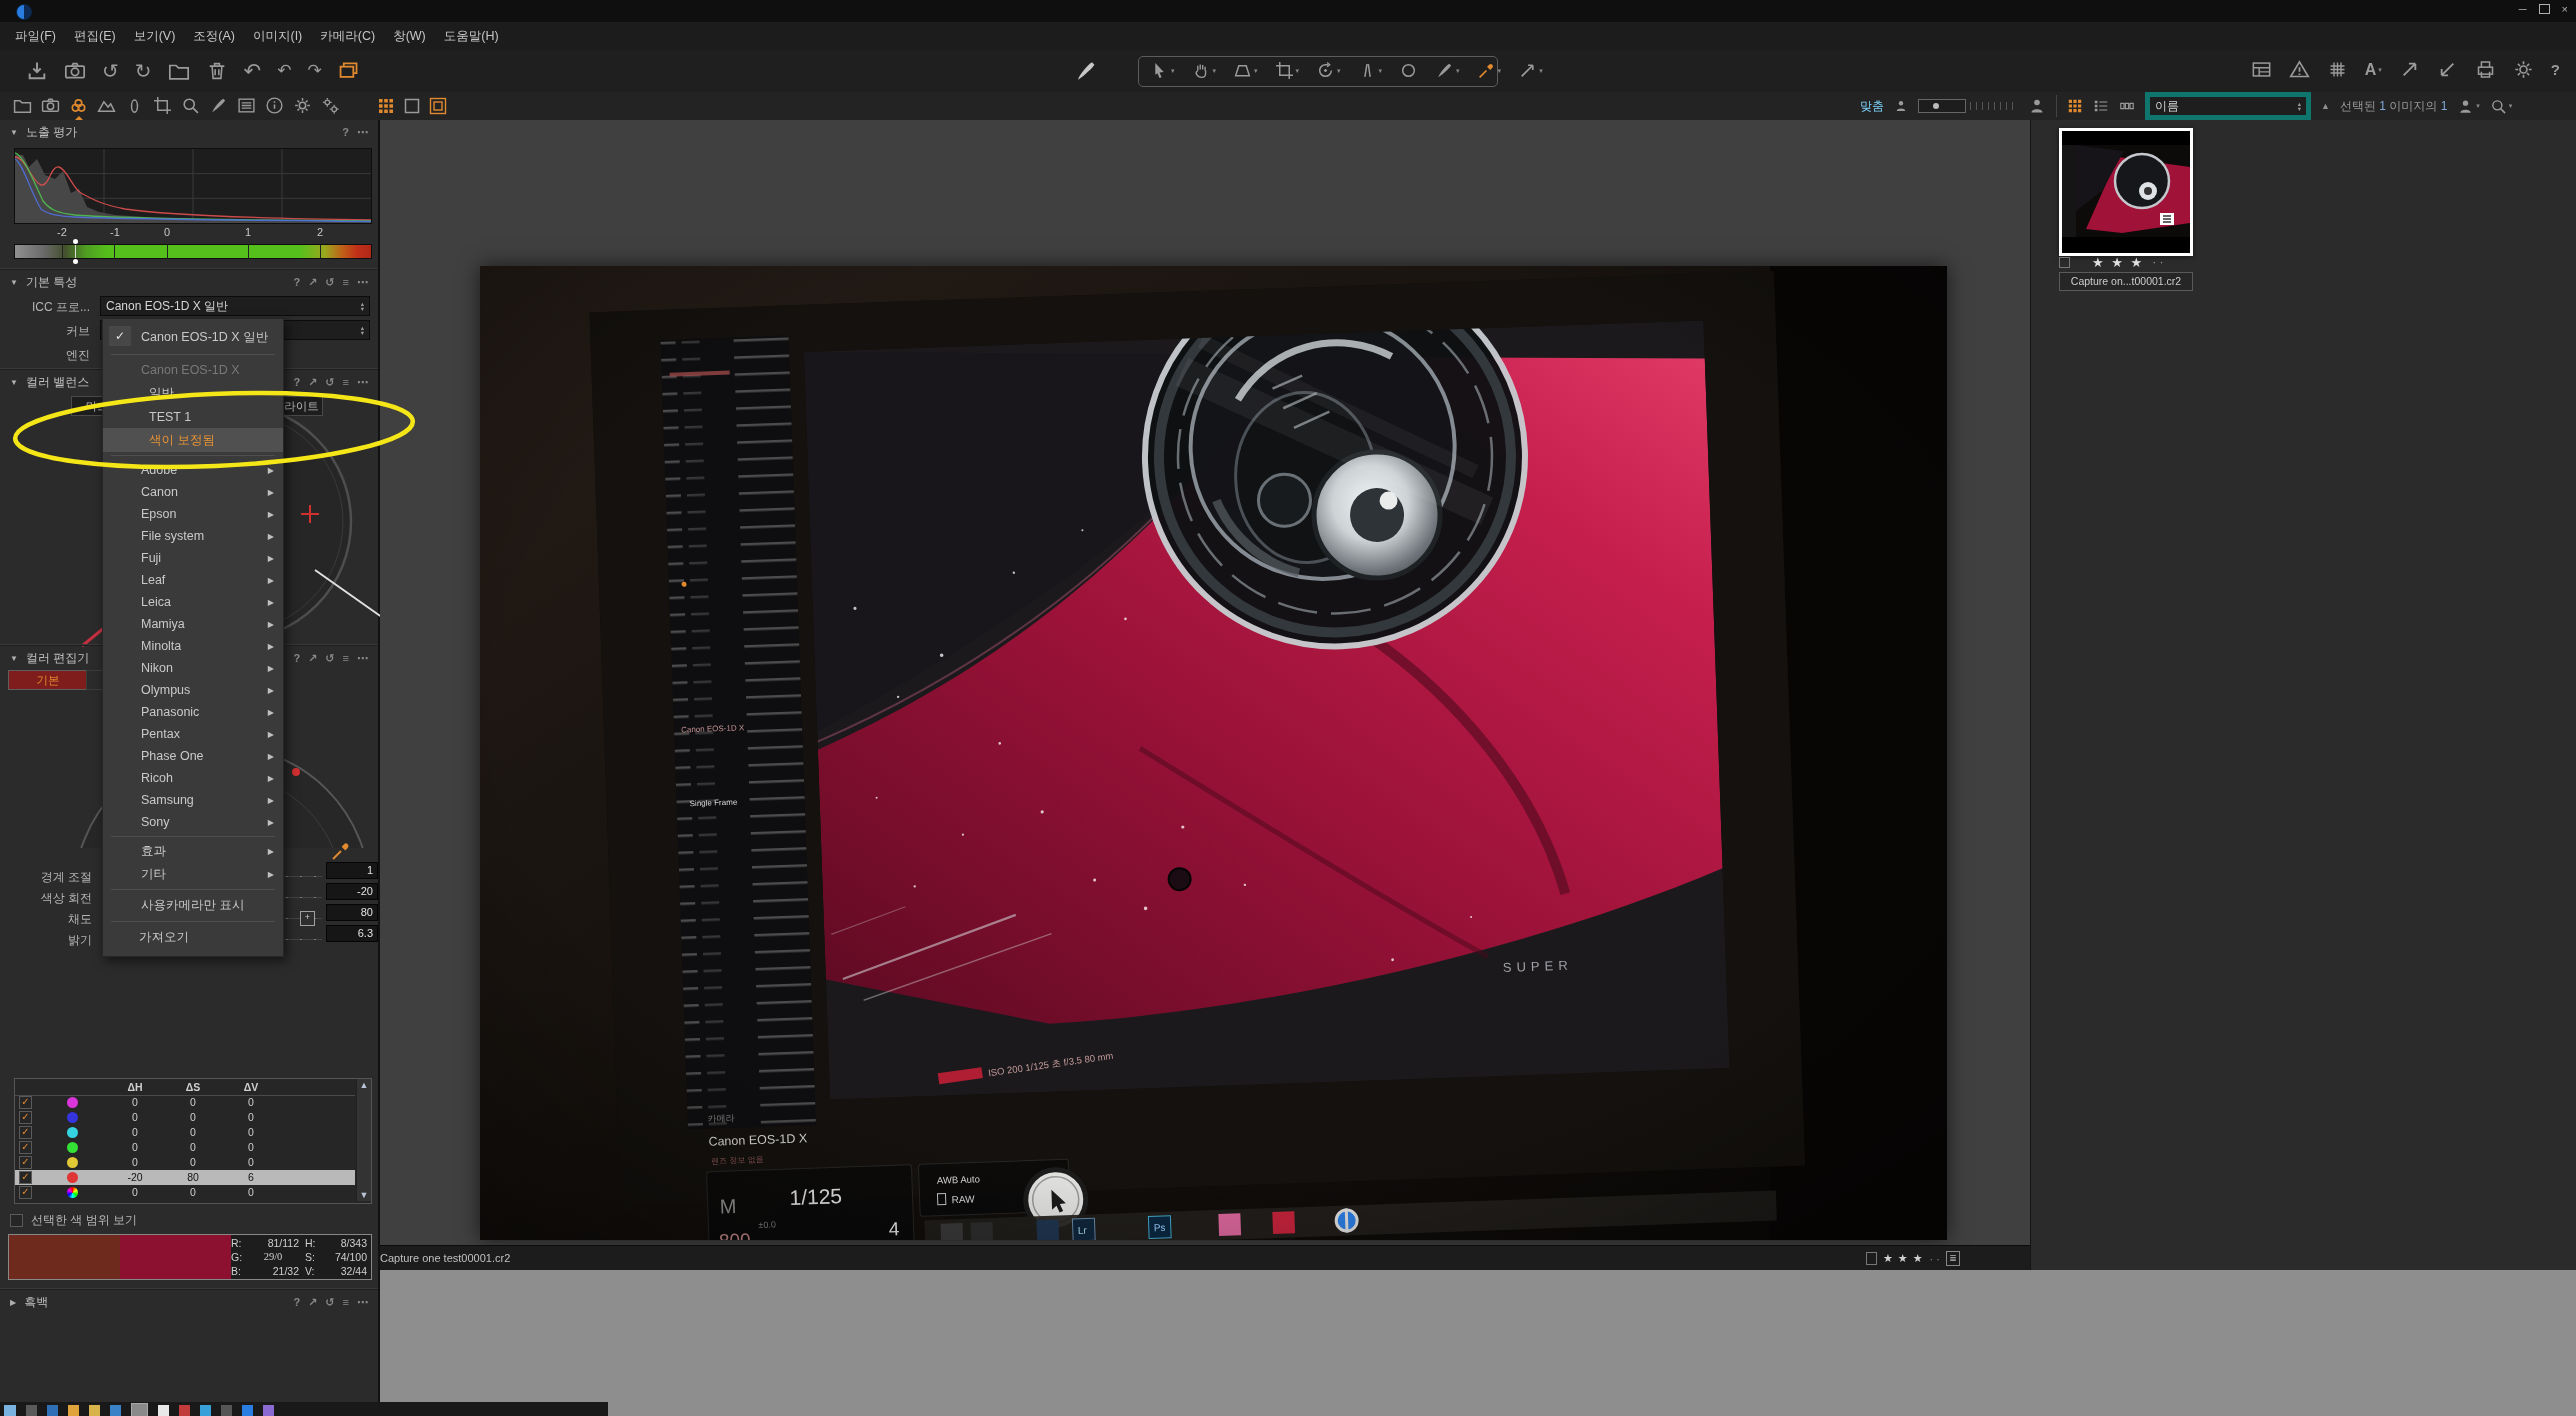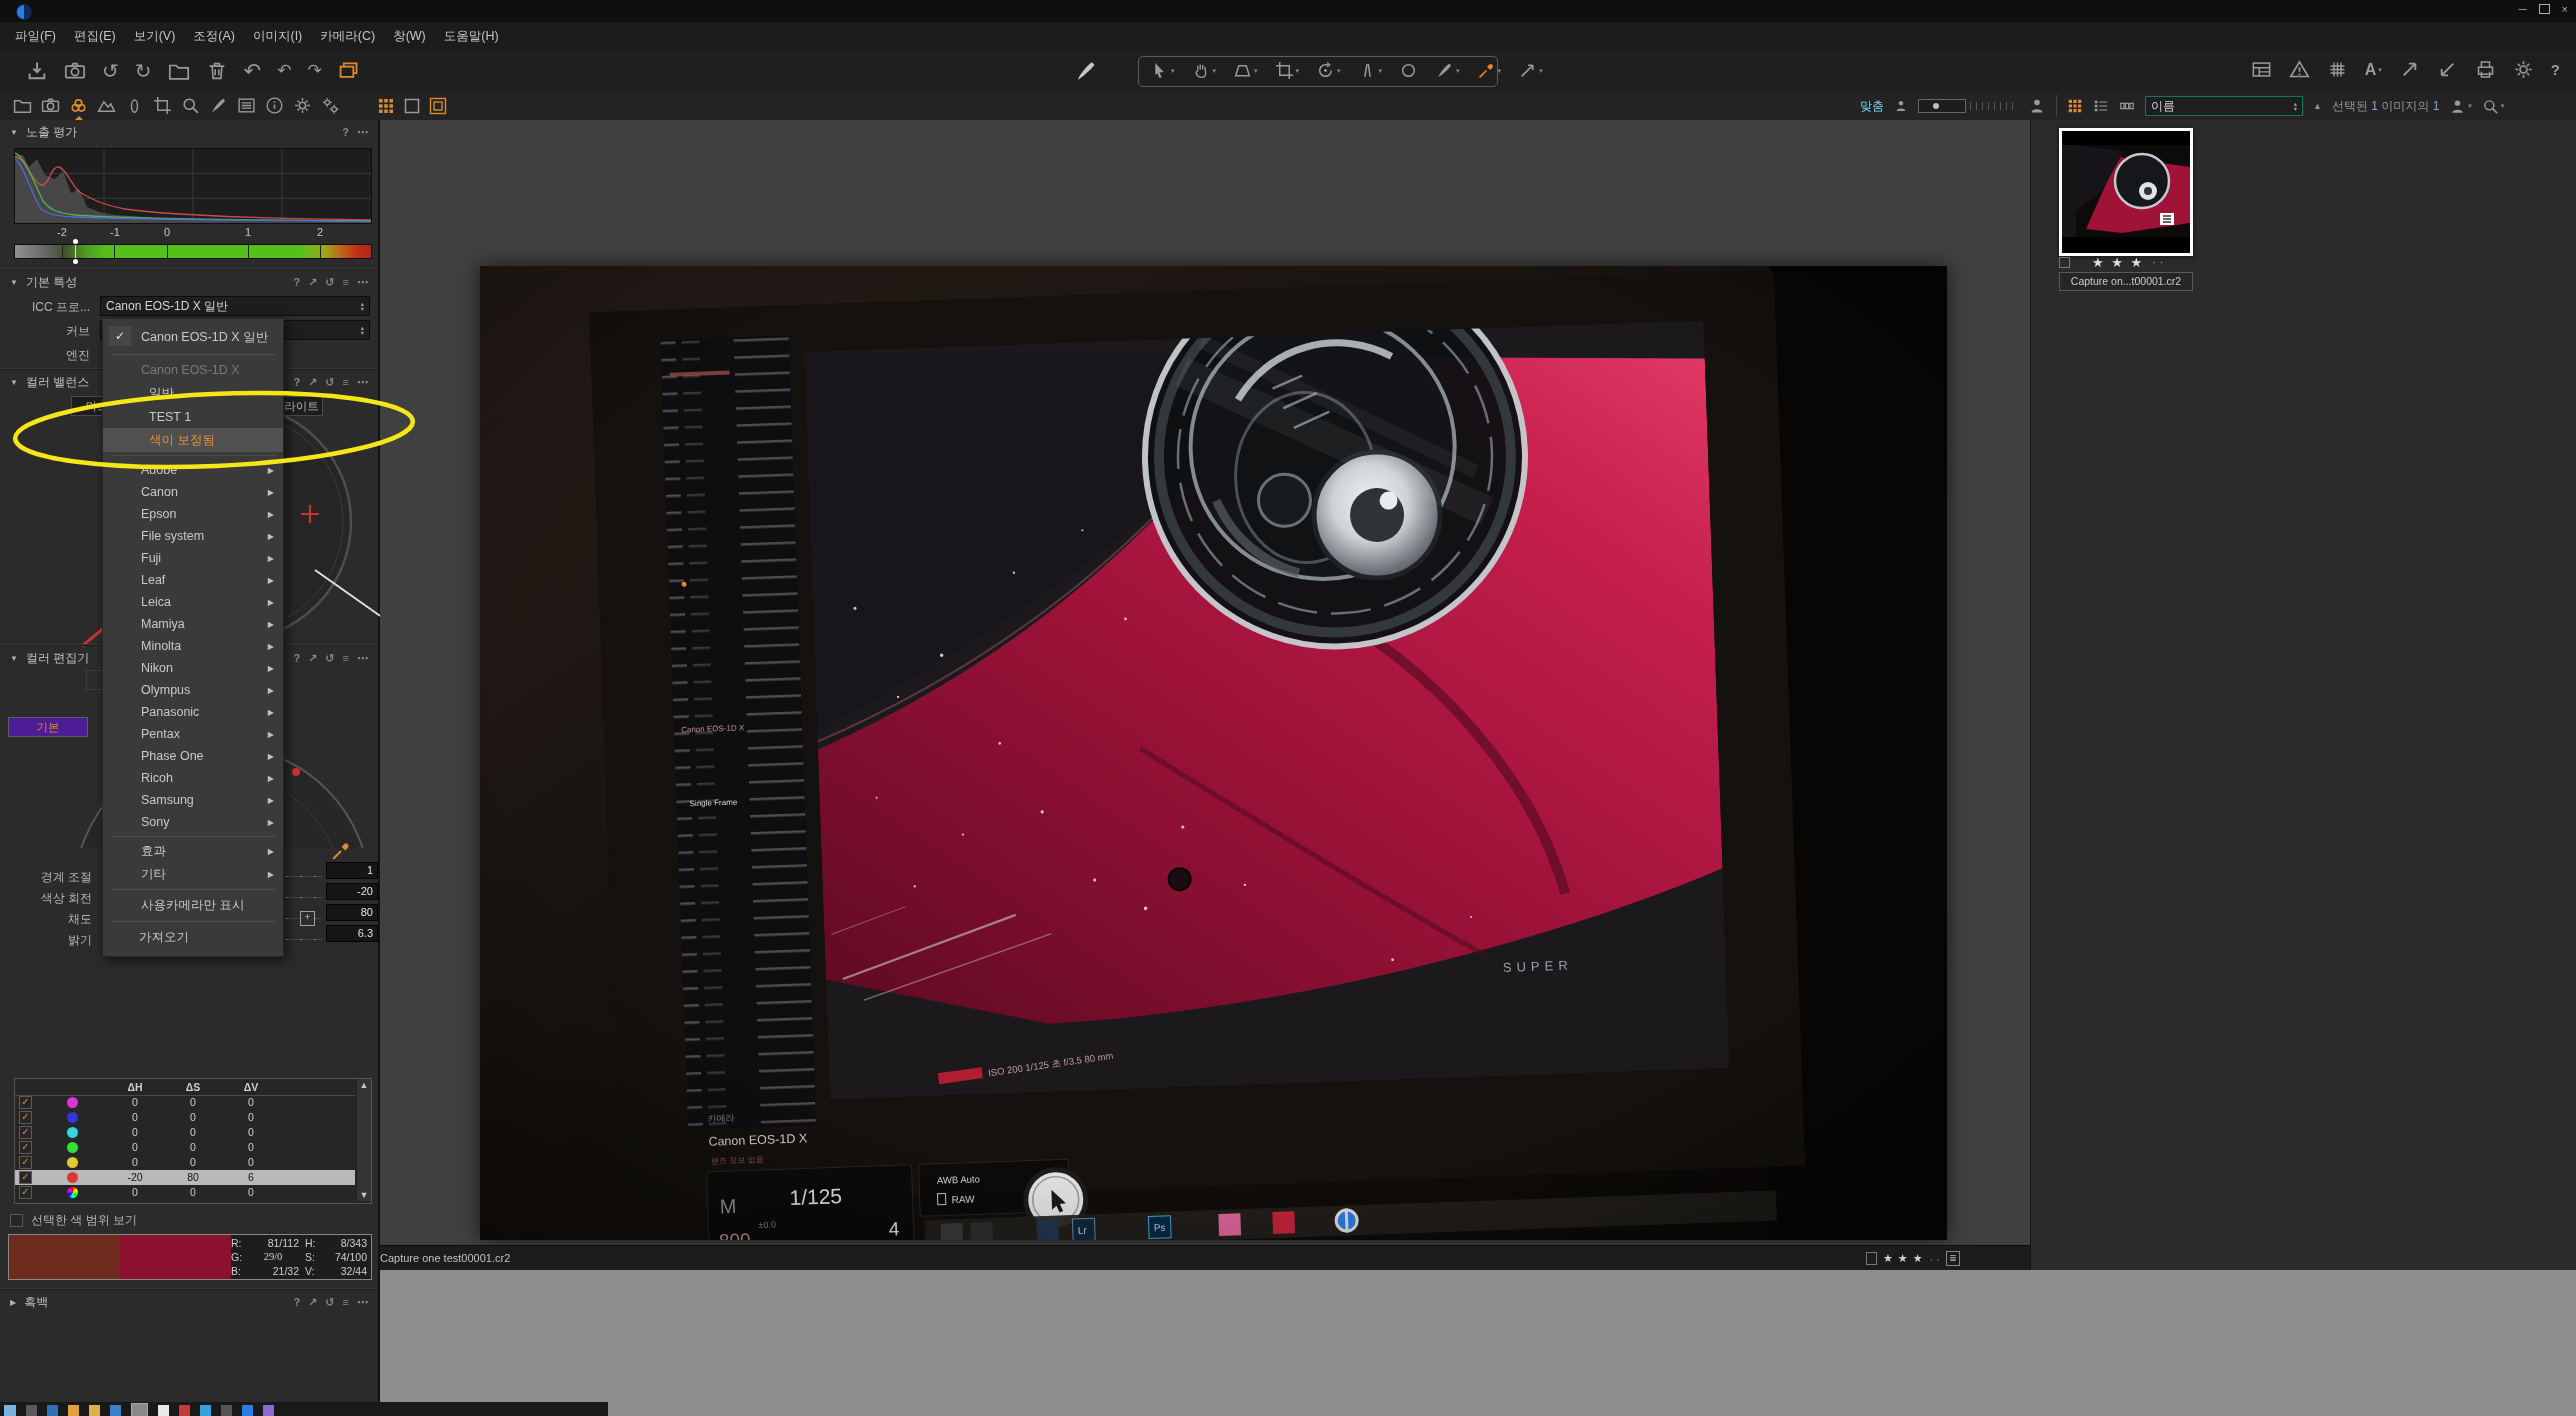--- a/index.html
+++ b/index.html
@@ -406,21 +406,21 @@
       <div style="width:1px;height:22px;background:#444;"></div>
       <svg class="ic" width="16" height="16" style="color:#e0892f">
           <use href="#i-gridview"></use>
         </svg>
       <svg class="ic icn" width="16" height="16">
           <use href="#i-listview"></use>
         </svg>
       <svg class="ic icn" width="16" height="16">
           <use href="#i-filmview"></use>
         </svg>
-      <div class="r" style="width:146px;height:18px;background:#1e1e1e;border:1px solid #0f766e;color:#d6d6d6;font-size:12px;padding:0 5px;">
+      <div class="r" style="width:146px;height:18px;background:#1e1e1e;border:5px solid #0f766e;color:#d6d6d6;font-size:12px;padding:0 5px;">
         <span>이름</span>
         <span class="step">
             <span>▴</span>
             <span>▾</span>
           </span>
       </div>
       <span style="color:#909090;font-size:9px;">▲</span>
       <span style="color:#9a9a9a;font-size:12px;">
         <span>선택된</span>
         <span style="color:#7fa8d8;">1</span>
@@ -552,21 +552,21 @@
       <span class="tri">▼</span>
       <span>컬러 편집기</span>
       <span class="hics">
         <span>?</span>
         <span>↗</span>
         <span>↺</span>
         <span>≡</span>
         <span>⋯</span>
       </span>
     </div>
-    <div class="tabbox" style="left:8px;top:550px;width:78px;color:#e0892f;border-color:#5e5e5e;background:#4c1d95;margin-top:47px;">
+    <div class="tabbox" style="left:8px;top:550px;width:78px;color:#e0892f;border-color:#5e5e5e;background:#7f1d1d;">
         <span>기본</span>
       </div>
     <div class="tabbox" style="left:86px;top:550px;width:78px;border-color:#3c3c3c;background:#2b2b2b;">
         <span>고급</span>
       </div>
 
     <svg class="abs" style="left:70px;top:572px;" width="312" height="156">
       <circle cx="152" cy="202" r="148" fill="#272727" stroke="#565656" stroke-width="2"></circle>
       <circle cx="152" cy="202" r="120" fill="none" stroke="#3c3c3c" stroke-width="1"></circle>
       <circle cx="226" cy="80" r="4" fill="#d03030"></circle>

